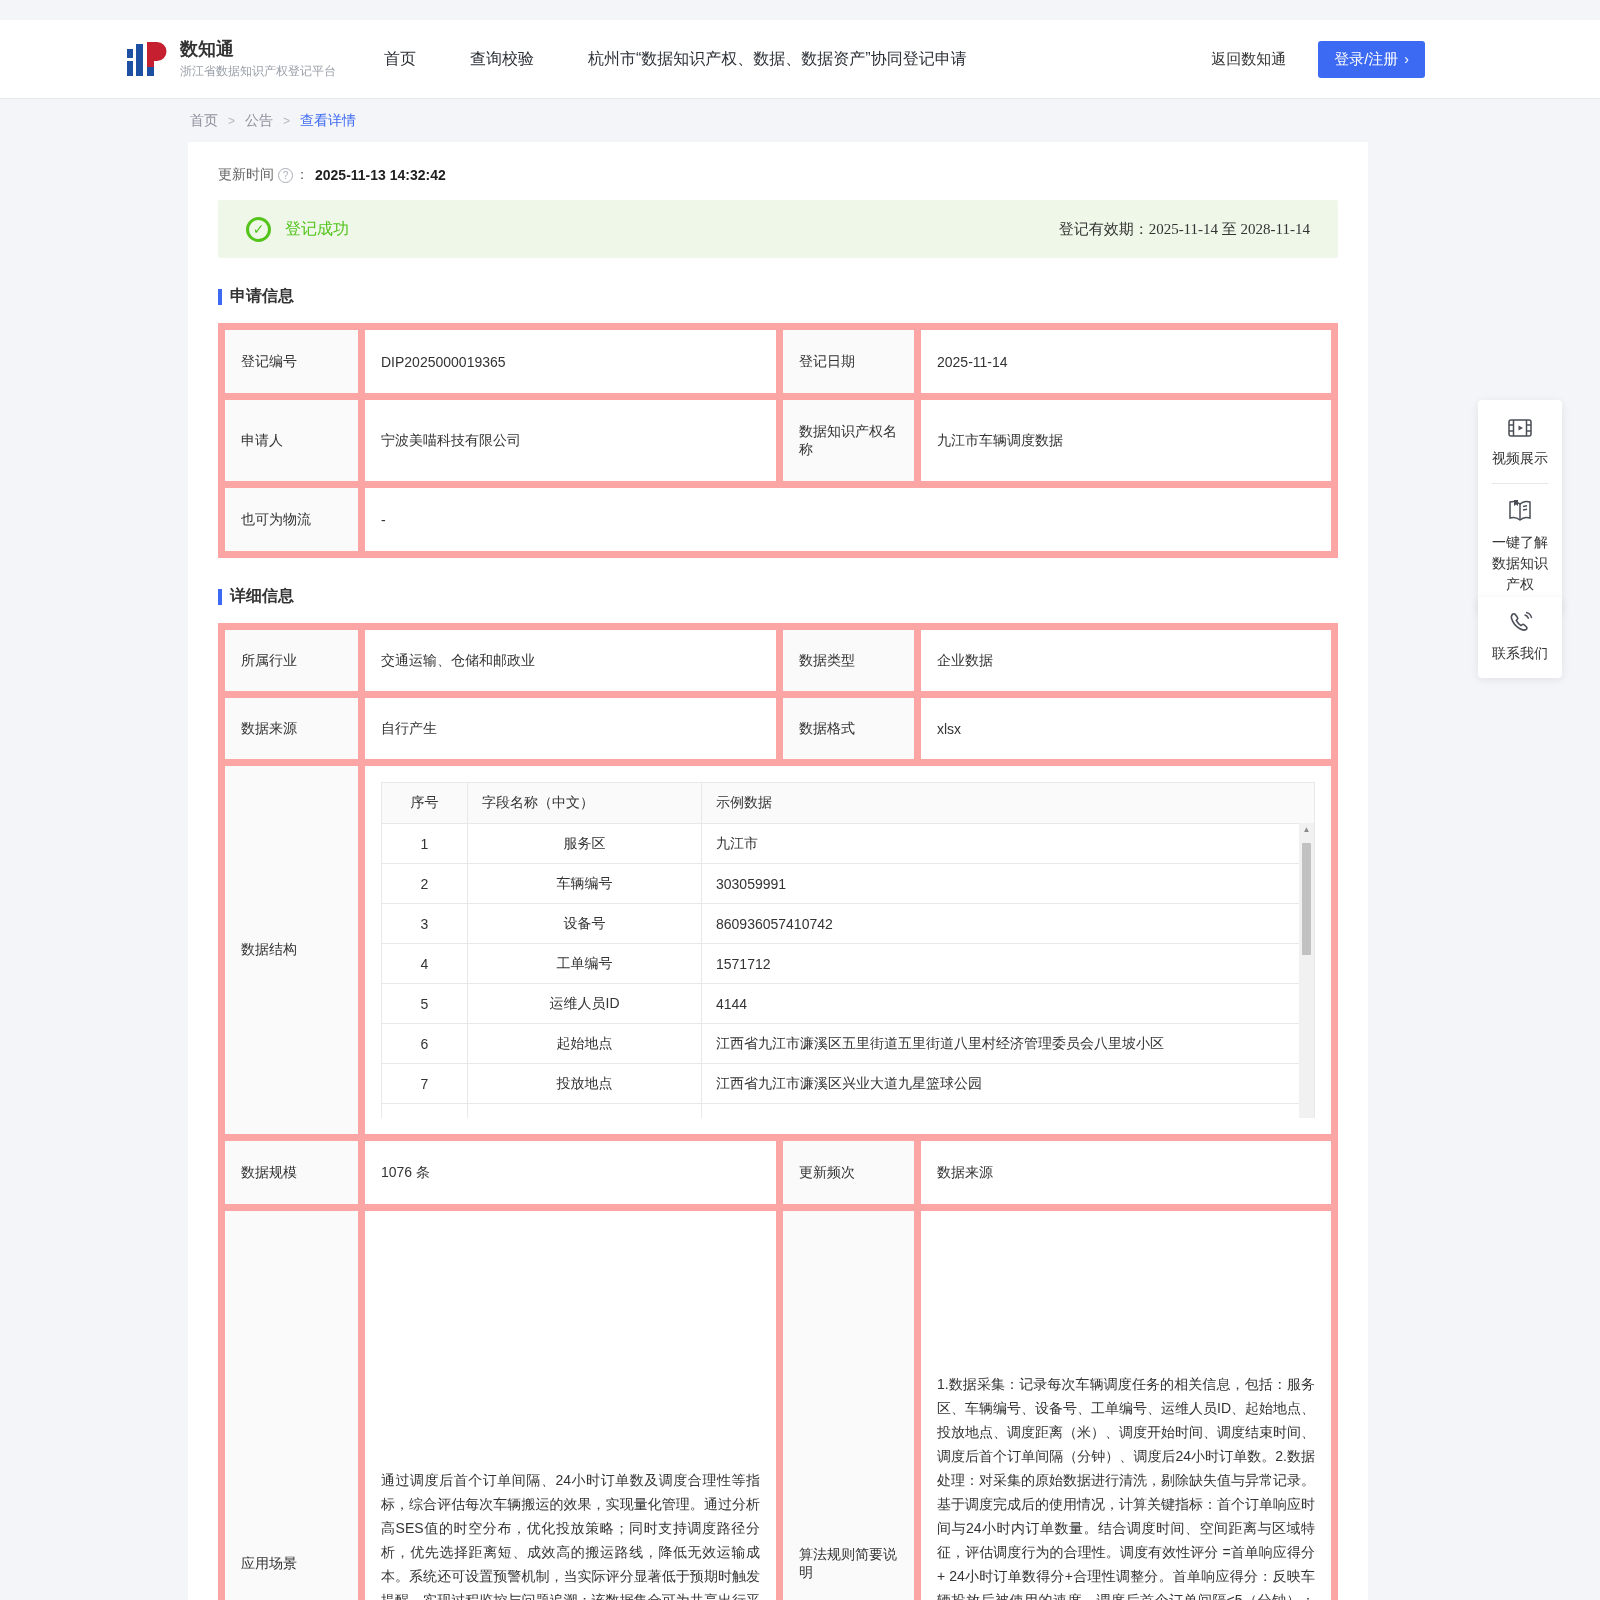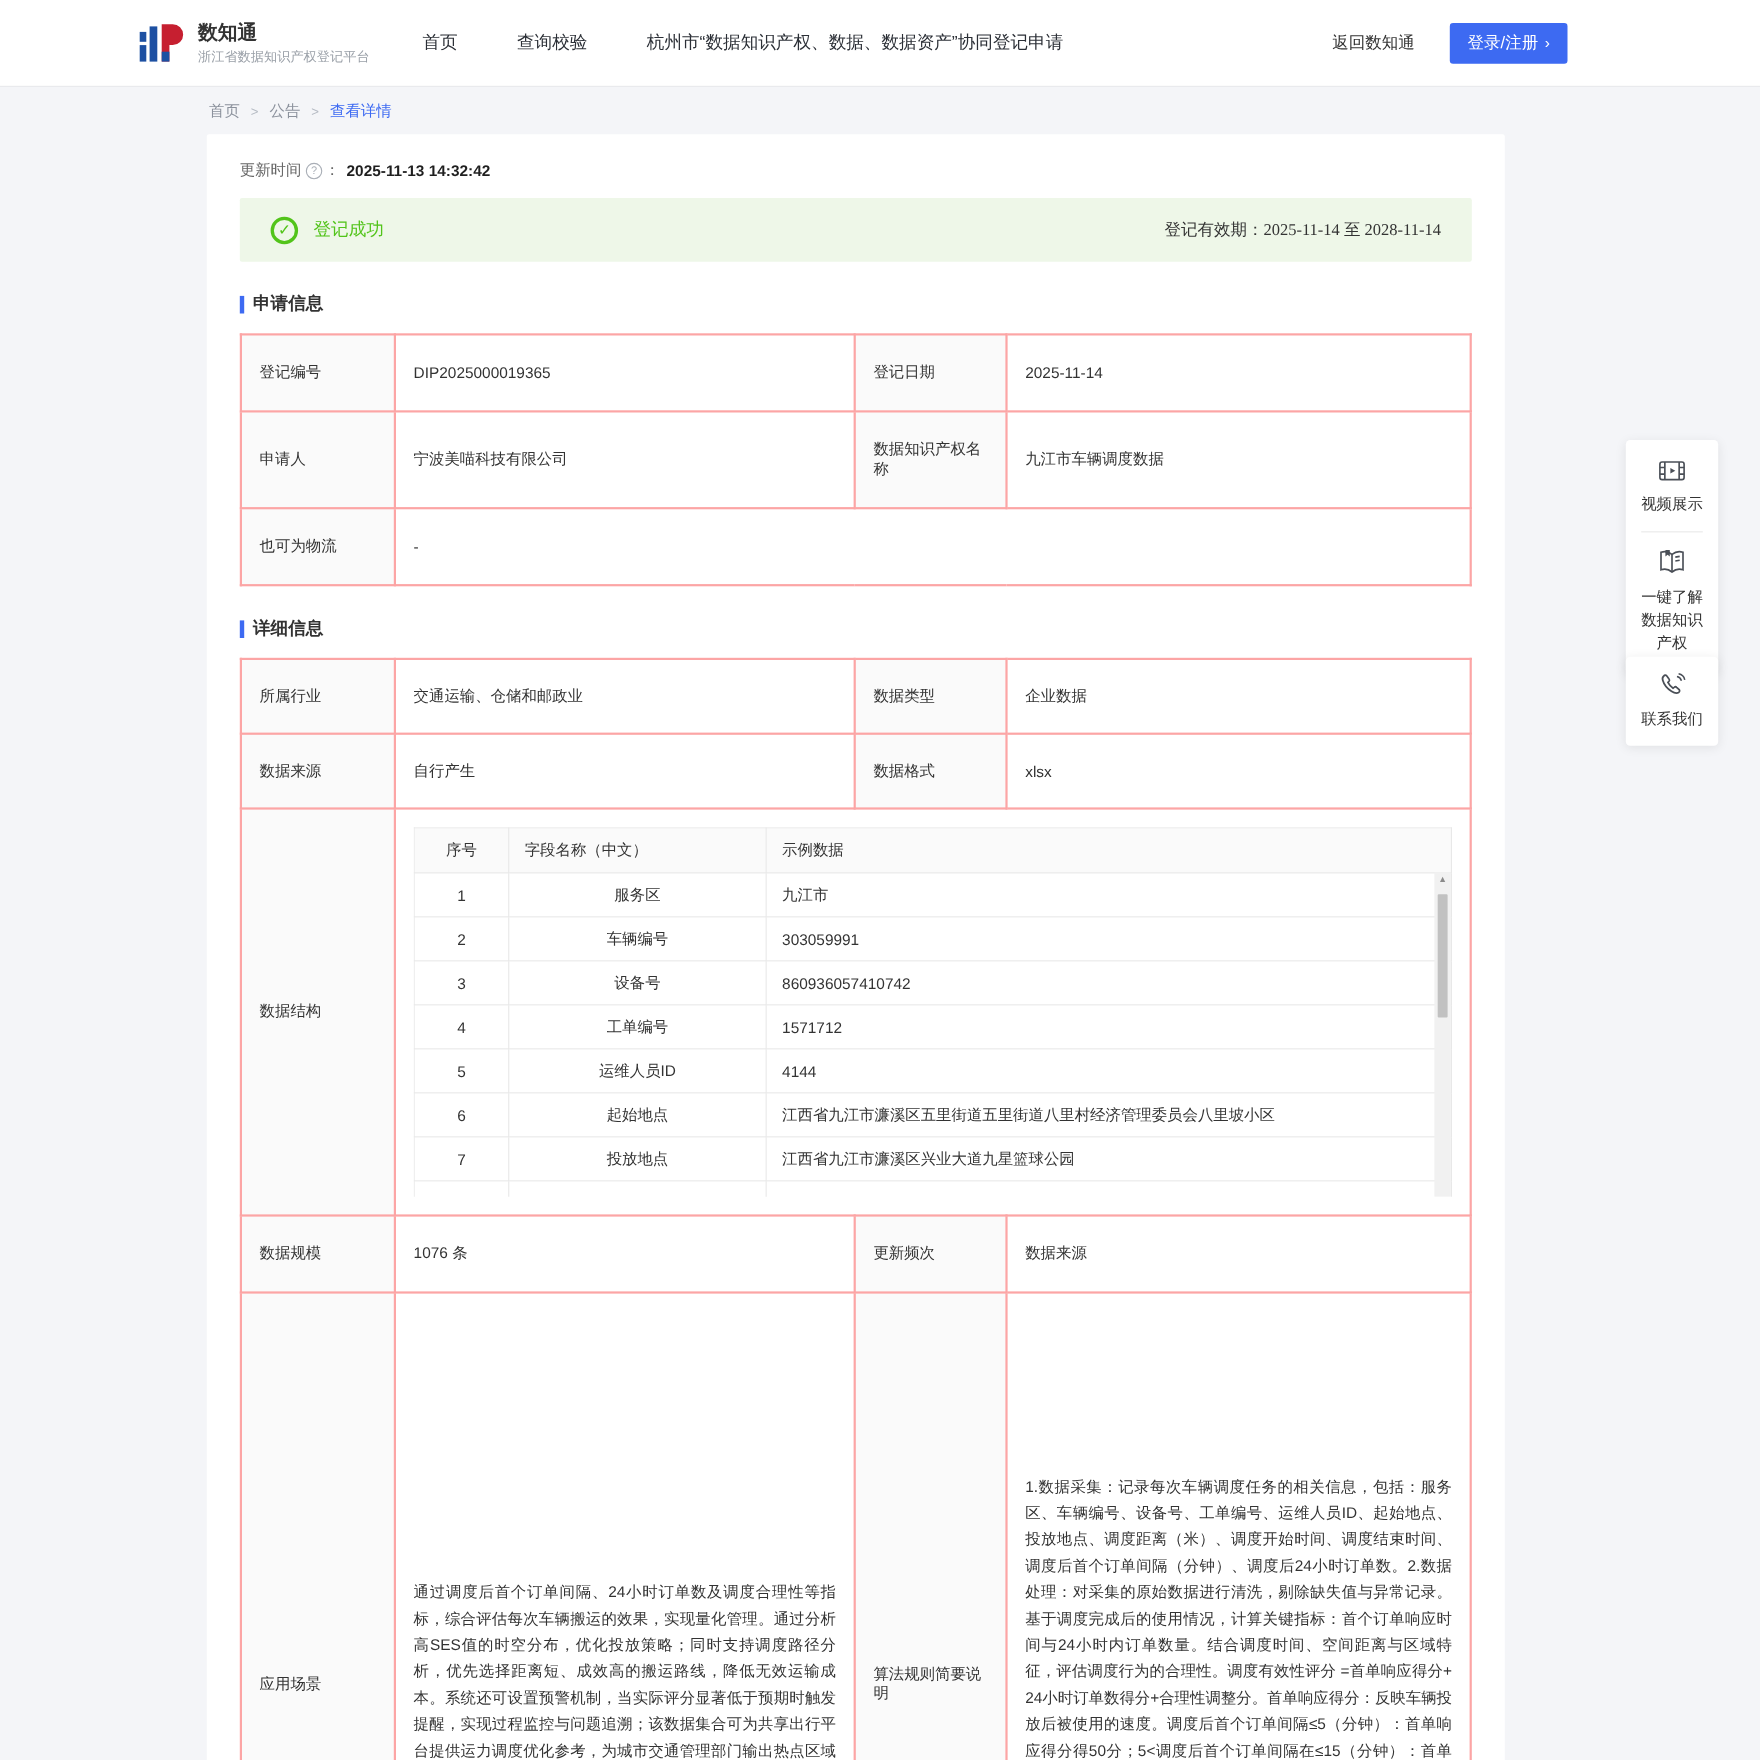--- a/index.html
+++ b/index.html
@@ -4,21 +4,21 @@
 <style>
   * { margin:0; padding:0; box-sizing:border-box; }
   html,body { width:1600px; height:1600px; overflow:hidden; }
   body {
     font-family:"Liberation Sans","DejaVu Sans",sans-serif;
     background:#f4f5f8; color:#333; position:relative; font-size:14px;
   }
   
   .topbar {
     height:78px; background:#fff; display:flex; align-items:center;
-    padding:0 175px 0 124px; box-shadow:0 1px 0 rgba(0,0,0,0.05);
+    padding:0 175px 0 124px; box-shadow:0 1px 0 rgba(0,0,0,0.05);margin-top:20px;
   }
   .logo { display:flex; align-items:center; gap:12px; cursor:pointer; }
   .logo-text .t1 { font-size:18px; font-weight:bold; color:#333; line-height:22px; }
   .logo-text .t2 { font-size:12px; color:#9aa0a8; margin-top:3px; }
   .mainnav { display:flex; gap:54px; margin-left:48px; align-items:center; }
   .nav-item { font-size:16px; color:#2b2f36; white-space:nowrap; cursor:pointer; }
   .topbar-right { margin-left:auto; display:flex; align-items:center; gap:32px; }
   .back-link { font-size:15px; color:#333; cursor:pointer; white-space:nowrap; }
   .login-btn {
     background:#3d6af2; color:#fff; border:none; border-radius:3px;
@@ -62,21 +62,21 @@
   }
   .section-title {
     margin:28px 0 16px; font-size:16px; font-weight:bold; color:#333;
     display:flex; align-items:center;
   }
   .section-title::before {
     content:""; width:4px; height:16px; background:#3d6af2; margin-right:8px; display:inline-block;
   }
   
   table.info { width:100%; border-collapse:collapse; table-layout:fixed; }
-  table.info td { border:2px solid #fca5a5; font-size:14px; color:#333; padding:16px; vertical-align:middle; }
+  table.info td { border:7px solid #fca5a5; font-size:14px; color:#333; padding:16px; vertical-align:middle; }
   td.lbl { background:#fafafa; width:140px; }
   tr.h70 { height:70px; }
   tr.h88 { height:88px; }
   tr.h68 { height:68px; }
   
   .ds-wrap { position:relative; height:336px; overflow:hidden; }
   table.ds { width:100%; border-collapse:collapse; table-layout:fixed; }
   table.ds td { border:1px solid #e8e8e8; font-size:14px; color:#333; height:40px; padding:0 14px; }
   table.ds tr.head td { background:#fafafa; height:41px; }
   .ds .c1 { width:86px; text-align:center; }

